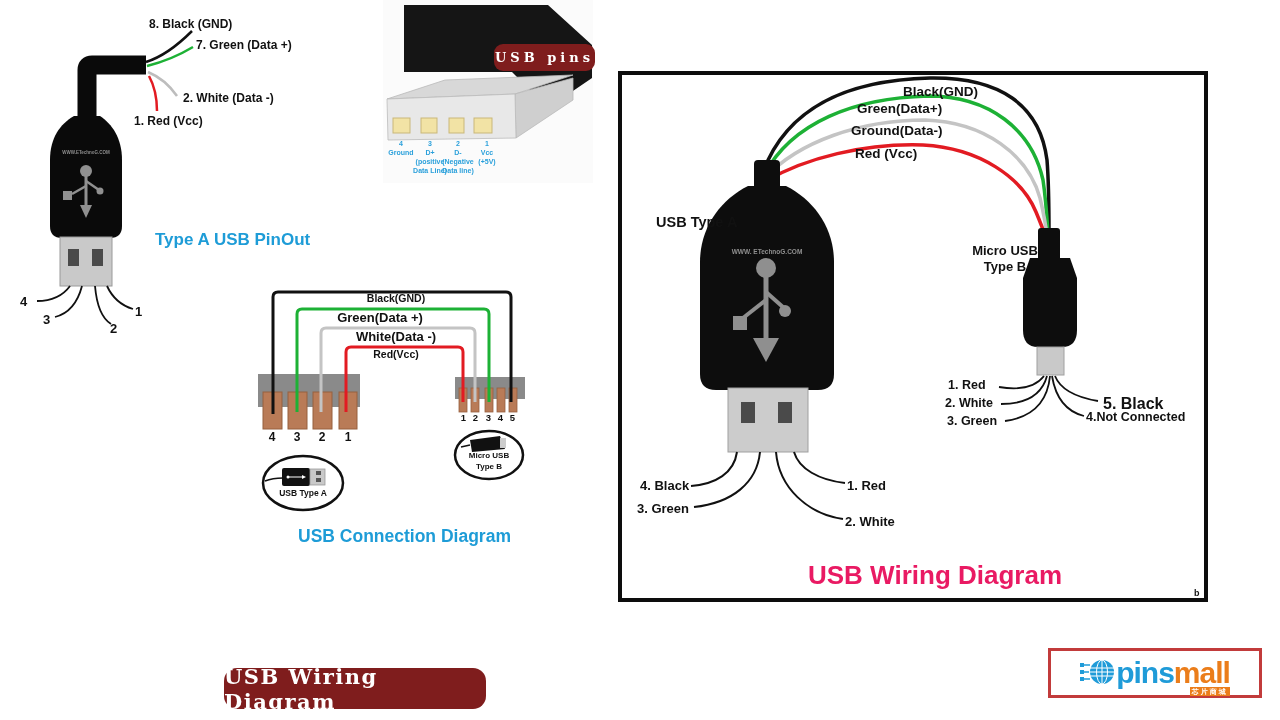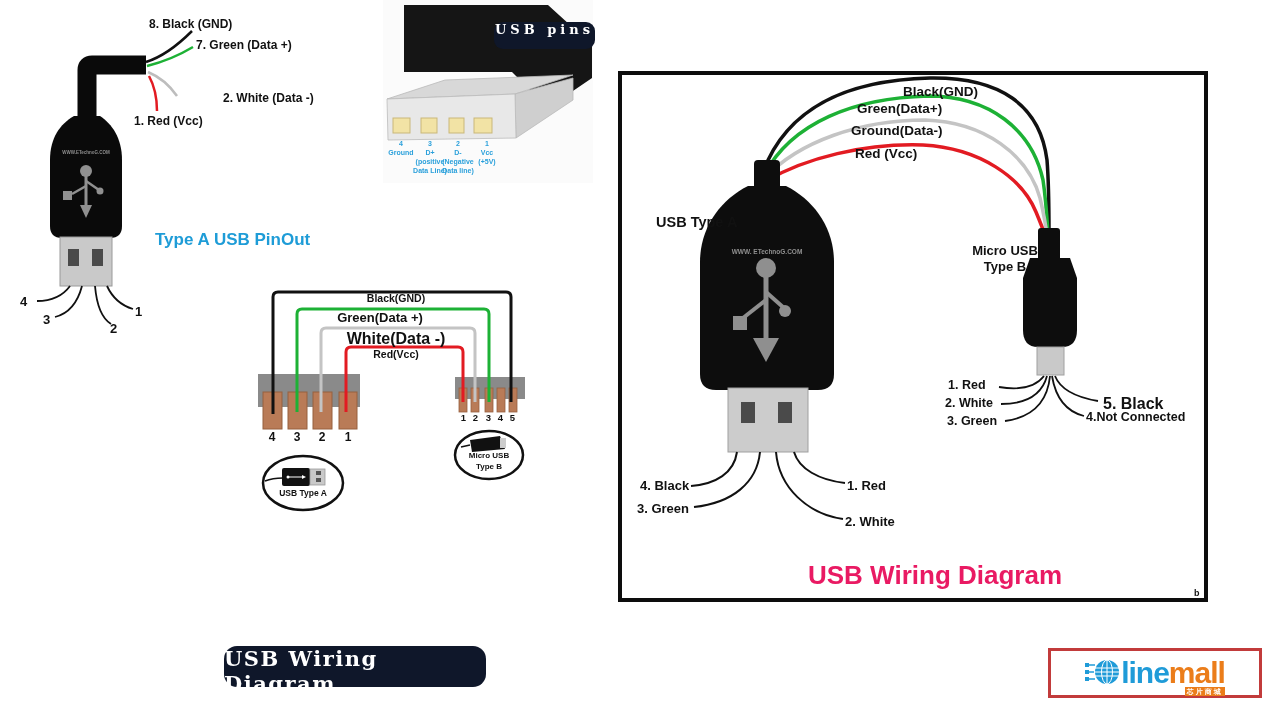--- a/index.html
+++ b/index.html
@@ -8,22 +8,22 @@
   svg.artwork{position:absolute;left:0;top:0;}
   .lbl{position:absolute;font-family:"Liberation Sans",sans-serif;font-weight:bold;color:#111;
        white-space:nowrap;line-height:1.1;}
   .pre{white-space:pre-line;}
   .ctr{text-align:center;}
   .blue{color:#1E9CD7;}
   .tinyblue{color:#2AA0DB;font-weight:bold;font-size:7px;line-height:9px;}
   .wm{color:#8f8f8f;font-weight:bold;}
   .bigbox{position:absolute;left:618px;top:71px;width:590px;height:531px;
           border:4px solid #0d0d0d;box-sizing:border-box;background:#fff;}
-  .badge{position:absolute;background:#0f172a;color:#fff;display:flex;align-items:flex-start;
-         justify-content:center;font-family:"DejaVu Serif",serif;font-weight:bold;}
+  .badge{position:absolute;background:#7f1d1d;color:#fff;display:flex;align-items:center;
+         justify-content:center;font-family:"DejaVu Serif",serif;font-weight:bold;margin-top:22px;}
   .badge-pins{left:494px;top:22px;width:101px;height:27px;border-radius:9px;
               font-size:13px;letter-spacing:4px;}
   .badge-caption{left:224px;top:646px;width:262px;height:41px;border-radius:13px;
                  font-size:21px;letter-spacing:1.5px;}
   .pink-title{color:#E91A63;font-size:26px;}
   .logo{position:absolute;left:1048px;top:648px;width:214px;height:50px;border:3px solid #C23B3B;
         box-sizing:border-box;background:#fff;display:flex;align-items:center;justify-content:center;}
   .logo .txt-blue{color:#1F9BD8;font-size:30px;font-weight:bold;letter-spacing:-1px;}
   .logo .txt-orange{color:#EB7D1A;font-size:30px;font-weight:bold;letter-spacing:-1px;position:relative;}
   .logo .sub{position:absolute;right:0;bottom:-6px;background:#EB7D1A;color:#fff;font-size:7px;
@@ -168,21 +168,21 @@
         <path d="M1047,376 C1041,398 1022,404 1001,404"></path>
         <path d="M1050,376 C1047,407 1027,418 1005,421"></path>
         <path d="M1055,376 C1061,391 1080,398 1098,401"></path>
         <path d="M1052,376 C1056,400 1068,412 1084,416"></path>
       </g>
     </g>
   </svg>
 
   <div class="lbl" style="left:149px;top:18px;font-size:12px;">8. Black (GND)</div>
   <div class="lbl" style="left:196px;top:39px;font-size:12px;">7. Green (Data +)</div>
-  <div class="lbl" style="left:183px;top:92px;font-size:12px;margin-left:40px;">2. White (Data -)</div>
+  <div class="lbl" style="left:183px;top:92px;font-size:12px;">2. White (Data -)</div>
   <div class="lbl" style="left:134px;top:115px;font-size:12px;">1. Red (Vcc)</div>
   <div class="lbl wm ctr" style="left:58px;top:151px;width:56px;font-size:4.5px;">WWW.ETechnoG.COM</div>
   <div class="lbl" style="left:20px;top:295px;font-size:13px;">4</div>
   <div class="lbl" style="left:43px;top:313px;font-size:13px;">3</div>
   <div class="lbl" style="left:110px;top:322px;font-size:13px;">2</div>
   <div class="lbl" style="left:135px;top:305px;font-size:13px;">1</div>
   <div class="lbl blue" style="left:155px;top:231px;font-size:17px;">Type A USB PinOut</div>
 
   <div class="badge badge-pins">
     <span>USB pins</span>
@@ -196,34 +196,35 @@
   <div class="lbl tinyblue pre ctr" style="left:434px;top:139px;width:48px;">2
 D-
 (Negative
 Data line)</div>
   <div class="lbl tinyblue pre ctr" style="left:463px;top:139px;width:48px;">1
 Vcc
 (+5V)</div>
 
   <div class="lbl ctr" style="left:316px;top:293px;width:160px;font-size:10.5px;">Black(GND)</div>
   <div class="lbl ctr" style="left:300px;top:311px;width:160px;font-size:13px;">Green(Data +)</div>
-  <div class="lbl ctr" style="left:316px;top:330px;width:160px;font-size:16px;">White(Data -)</div>
+  <div class="lbl ctr" style="left:316px;top:330px;width:160px;font-size:13px;">White(Data -)</div>
   <div class="lbl ctr" style="left:316px;top:349px;width:160px;font-size:10.5px;">Red(Vcc)</div>
   <div class="lbl ctr" style="left:266px;top:431px;width:12px;font-size:12px;">4</div>
   <div class="lbl ctr" style="left:291px;top:431px;width:12px;font-size:12px;">3</div>
   <div class="lbl ctr" style="left:316px;top:431px;width:12px;font-size:12px;">2</div>
   <div class="lbl ctr" style="left:342px;top:431px;width:12px;font-size:12px;">1</div>
   <div class="lbl ctr" style="left:459px;top:413px;width:9px;font-size:9.5px;">1</div>
   <div class="lbl ctr" style="left:471px;top:413px;width:9px;font-size:9.5px;">2</div>
   <div class="lbl ctr" style="left:484px;top:413px;width:9px;font-size:9.5px;">3</div>
   <div class="lbl ctr" style="left:496px;top:413px;width:9px;font-size:9.5px;">4</div>
   <div class="lbl ctr" style="left:508px;top:413px;width:9px;font-size:9.5px;">5</div>
   <div class="lbl ctr" style="left:268px;top:489px;width:70px;font-size:8.5px;">USB Type A</div>
   <div class="lbl ctr pre" style="left:455px;top:450px;width:68px;font-size:8px;line-height:11px;">Micro USB
 Type B</div>
+  <div class="lbl blue" style="left:298px;top:527px;font-size:17.5px;">USB Connection Diagram</div>
 
   <div class="lbl" style="left:903px;top:85px;font-size:13.5px;">Black(GND)</div>
   <div class="lbl" style="left:857px;top:102px;font-size:13.5px;text-align:center;">Green(Data+)</div>
   <div class="lbl" style="left:851px;top:124px;font-size:13.5px;">Ground(Data-)</div>
   <div class="lbl" style="left:855px;top:147px;font-size:13.5px;">Red (Vcc)</div>
   <div class="lbl" style="left:656px;top:215px;font-size:14.5px;">USB Type A</div>
   <div class="lbl ctr pre" style="left:965px;top:243px;width:80px;font-size:13px;line-height:16px;">Micro USB
 Type B</div>
   <div class="lbl wm ctr" style="left:728px;top:248px;width:78px;font-size:6.5px;">WWW. ETechnoG.COM</div>
   <div class="lbl" style="left:640px;top:479px;font-size:13px;">4. Black</div>
@@ -254,20 +255,20 @@
       <rect x="0" y="23" width="4" height="4" fill="#1F9BD8"></rect>
       <circle cx="22" cy="18" r="12" fill="#1F9BD8"></circle>
       <g stroke="#fff" stroke-width="1" fill="none">
         <ellipse cx="22" cy="18" rx="5.5" ry="12"></ellipse>
         <line x1="10" y1="14" x2="34" y2="14"></line>
         <line x1="10" y1="18" x2="34" y2="18"></line>
         <line x1="10" y1="22" x2="34" y2="22"></line>
         <line x1="22" y1="6" x2="22" y2="30"></line>
       </g>
     </svg>
-    <span class="txt-blue">line</span>
+    <span class="txt-blue">pins</span>
     <span class="txt-orange">
       <span>mall</span>
       <span class="sub">芯片商城</span>
     </span>
   </div>
 
 </div>
 
 </body></html>

